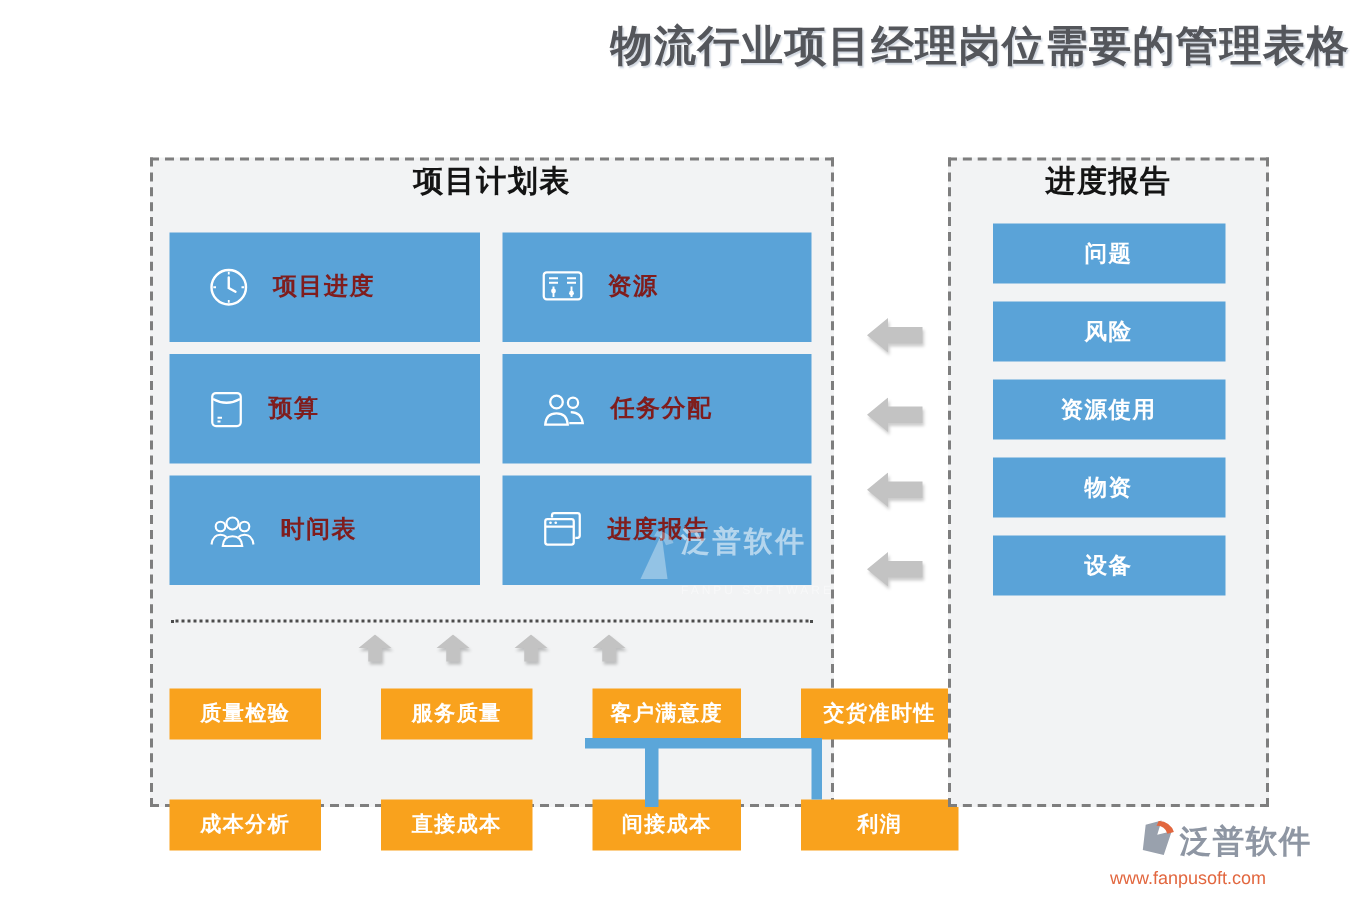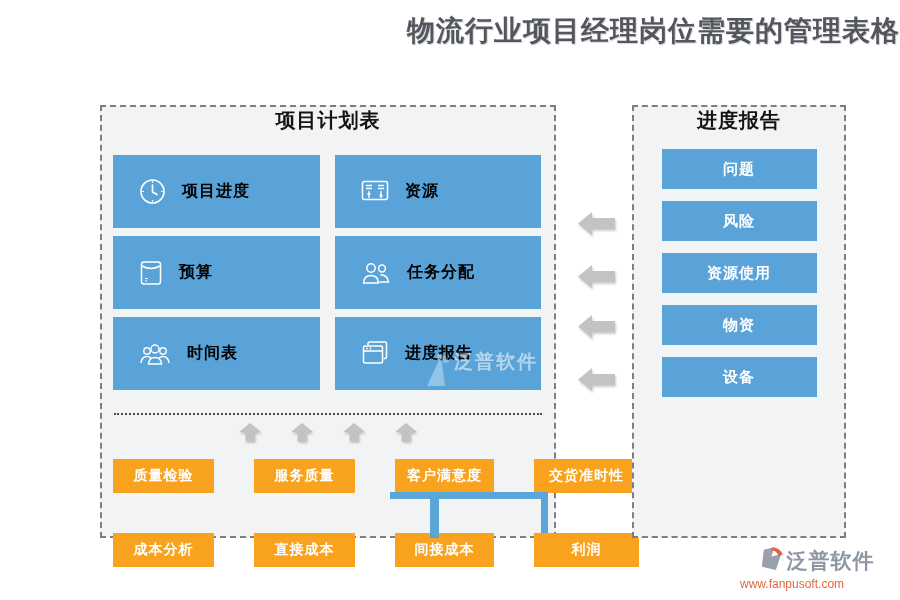--- a/index.html
+++ b/index.html
@@ -25,21 +25,21 @@
     text-align:center;font-size:20px;font-weight:bold;color:#141414;
     letter-spacing:1px;
   }
   
   .cards{
     position:absolute;left:11px;top:48px;
     display:grid;grid-template-columns:207px 206px;
     column-gap:15px;row-gap:8px;
   }
   .card{
-    height:73px;background:#5aa3d8;color:#000000;
+    height:73px;background:#5aa3d8;color:#7f1d1d;
     display:flex;align-items:center;
     font-size:16px;font-weight:bold;letter-spacing:1px;
   }
   .card .icon{margin-left:26px;margin-right:16px;display:flex;align-items:center;}
   .card svg{display:block;}
   
   .divider{
     position:absolute;left:12px;right:12px;top:306px;
     border-top:2px dotted #4c4c4c;
   }

